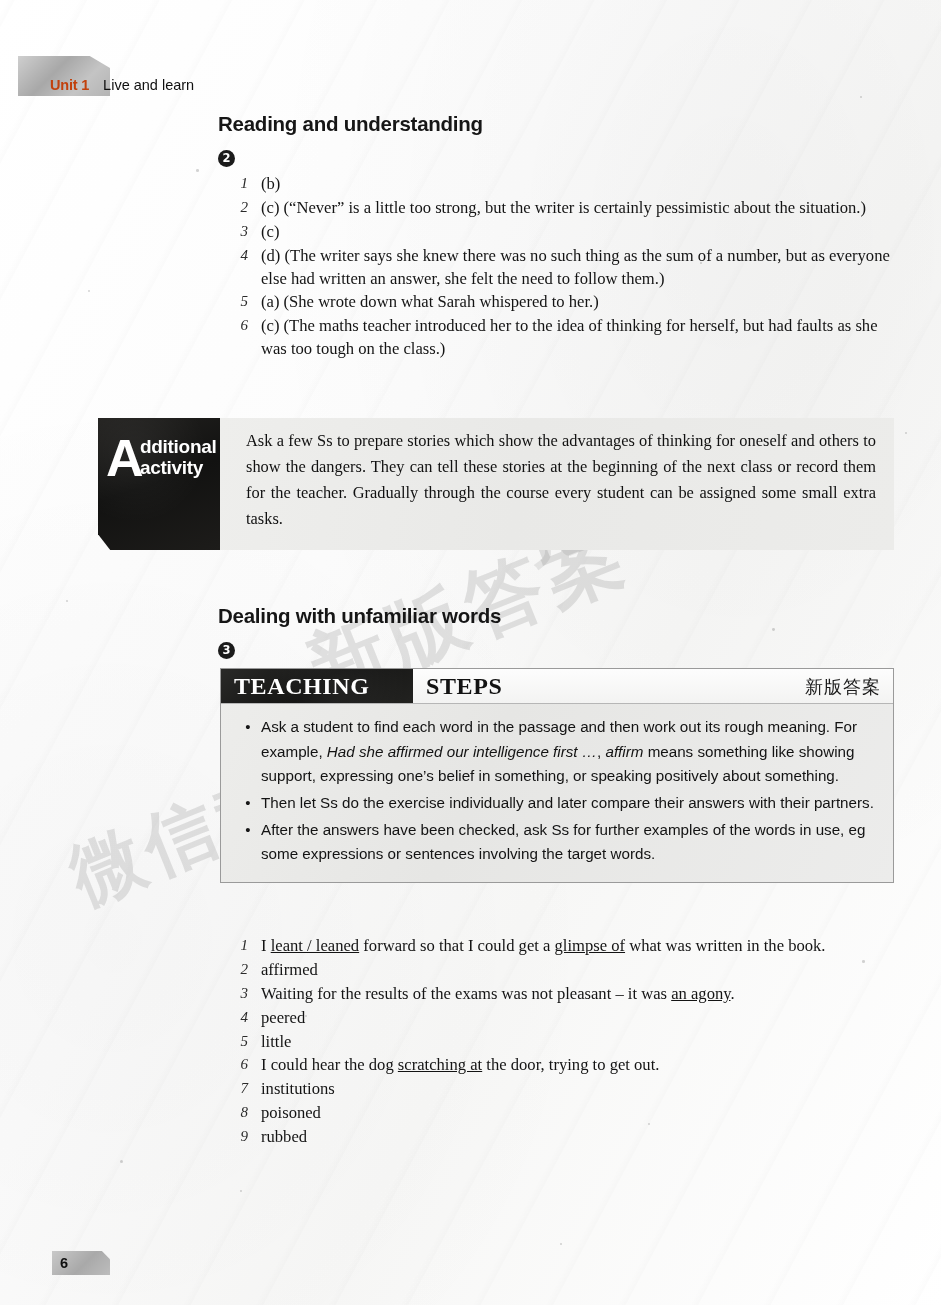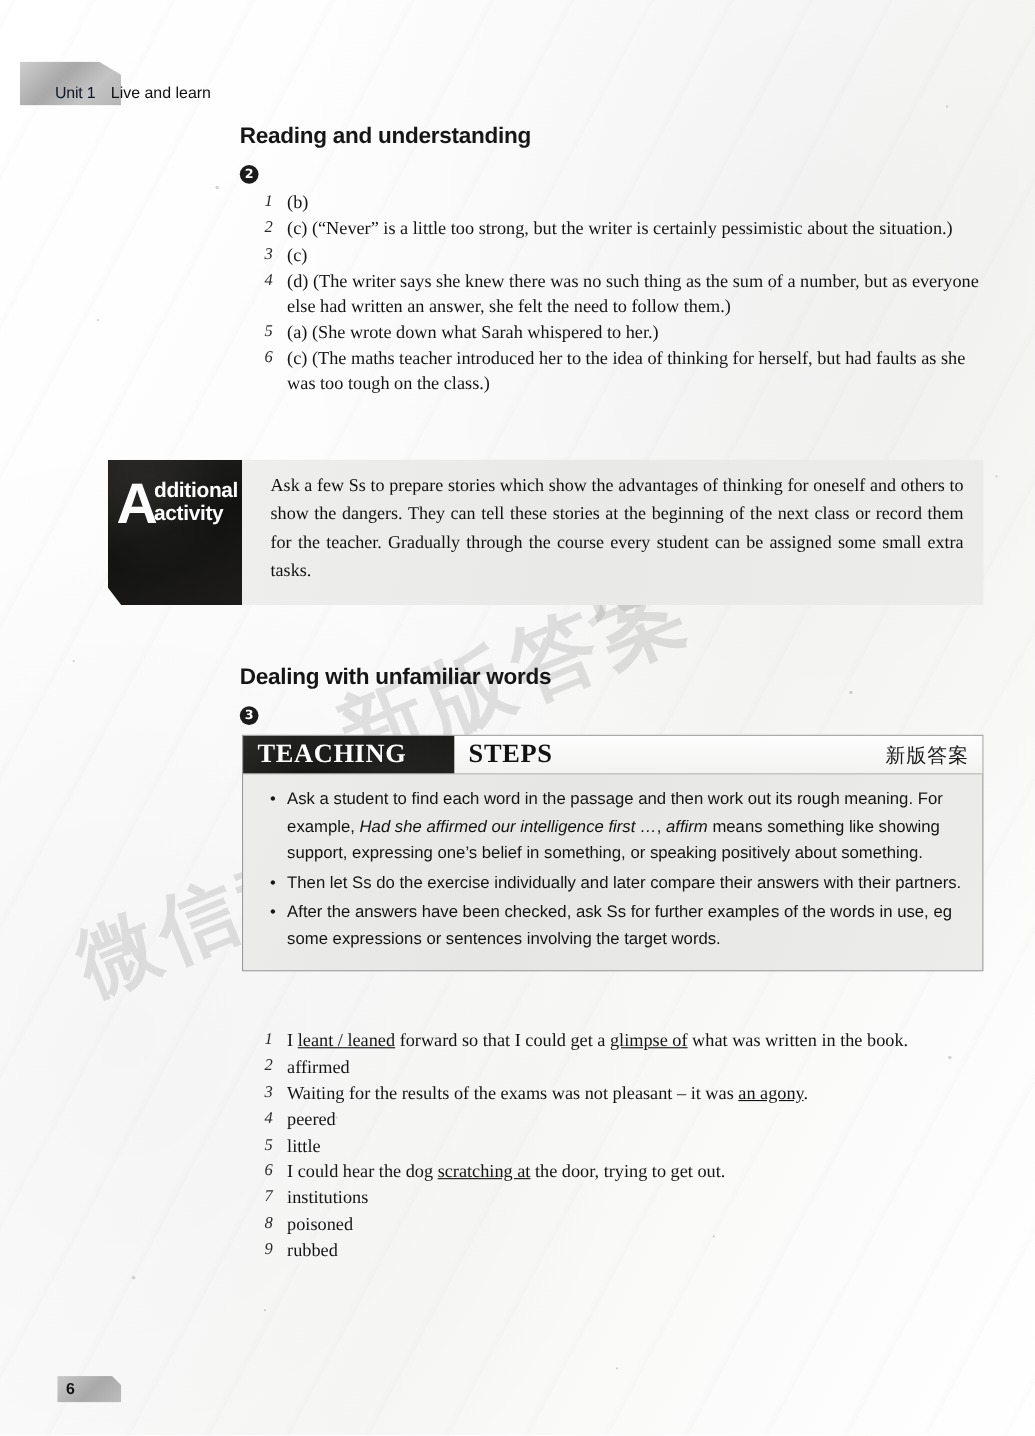--- a/index.html
+++ b/index.html
@@ -87,22 +87,22 @@
     background: linear-gradient(135deg, #cfcfcf 0%, #a8a8a8 40%, #c4c4c4 70%, #b4b4b4 100%);
     clip-path: polygon(0 0, 78% 0, 100% 30%, 100% 100%, 0 100%);
   }
   .unit-label {
     position: relative;
     z-index: 2;
     margin-left: 32px;
     margin-top: 15px;
     font-family: "Liberation Sans", sans-serif;
     font-size: 14.5px;
-    font-weight: 400;
-    color: #0f172a;
+    font-weight: 700;
+    color: #c2410c;
     letter-spacing: -0.2px;
   }
   .unit-title {
     position: relative;
     z-index: 2;
     margin-left: 14px;
     margin-top: 15px;
     font-family: "Liberation Sans", sans-serif;
     font-size: 14.5px;
     font-weight: 400;

